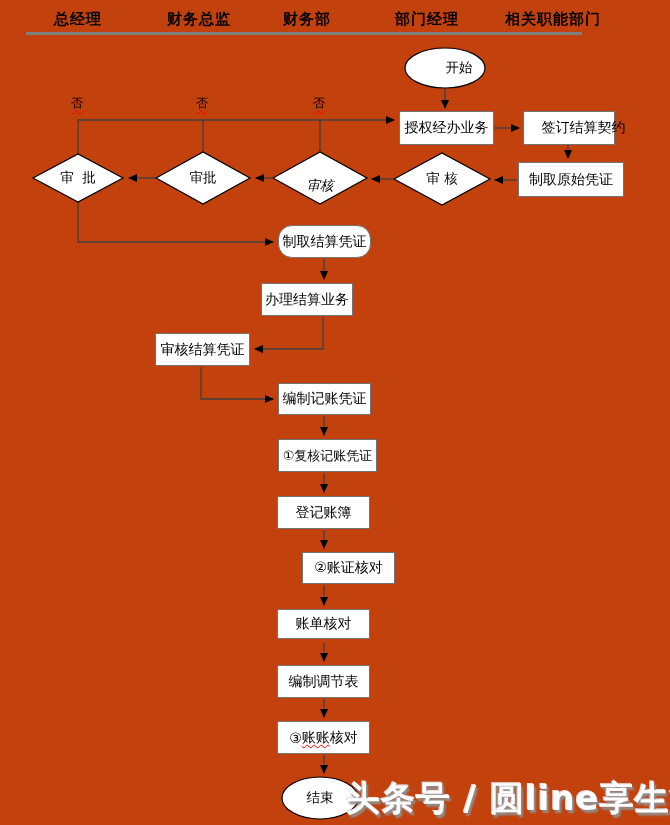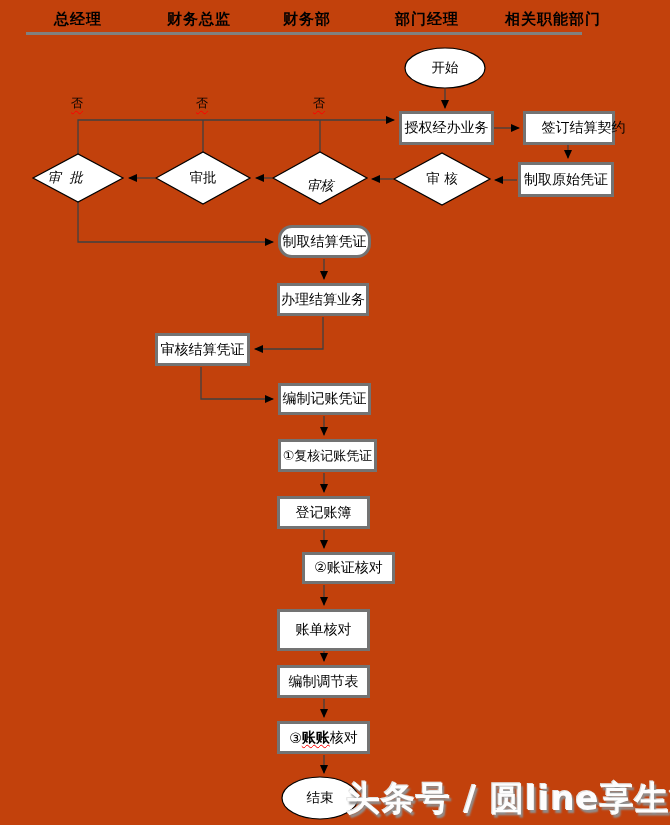--- a/index.html
+++ b/index.html
@@ -10,35 +10,35 @@
   .lane-label{
     position:absolute; top:10px; font-size:15px; font-weight:bold;
     letter-spacing:1px; white-space:nowrap; color:#000;
   }
   .lane-divider{
     position:absolute; left:26px; top:32px; width:556px; height:3px; background:#808080;
   }
   svg.overlay{ position:absolute; left:0; top:0; z-index:1; }
   .node-box{
     position:absolute; z-index:2; box-sizing:border-box;
-    border:3px solid #737373; background:#fff;
+    border:1px solid #737373; background:#fff;
     display:flex; align-items:center; justify-content:center;
     font-size:14px; white-space:nowrap;
   }
   .shape-label{
     position:absolute; z-index:2; display:flex; align-items:center; justify-content:center;
     font-size:13.5px; white-space:pre; background:transparent; pointer-events:none;
   }
   .no-label{
     position:absolute; z-index:3; font-size:12px;
     text-decoration:underline wavy #ff0000 1px; text-underline-offset:3px;
     white-space:nowrap;
   }
   .squiggle{
-    text-decoration:underline wavy #ff0000 1px; text-underline-offset:2px;font-weight:bold;
+    text-decoration:underline wavy #ff0000 1px; text-underline-offset:2px;
   }
   .watermark{
     position:absolute; left:346px; top:776px; z-index:5;
     font-size:34px; font-weight:bold; white-space:nowrap;
     color:#fdfdfd;
     text-shadow: 2px 3px 2px #8f8f8f, 0 0 1px #bdbdbd, -1px -1px 0 #e8e8e8;
     letter-spacing:1px;
   }
 </style>
 </head>
@@ -100,43 +100,43 @@
       <ellipse cx="445" cy="68" rx="40" ry="20"></ellipse>
       <ellipse cx="320" cy="798" rx="38" ry="21"></ellipse>
 
       <polygon points="33,178 78,154 123,178 78,202"></polygon>
       <polygon points="156,178 203,152 250,178 203,204"></polygon>
       <polygon points="273,178 320,152 367,178 320,204"></polygon>
       <polygon points="394,179 442,153 490,179 442,205"></polygon>
     </g>
   </svg>
 
-  <div class="shape-label" style="left:405px;top:48px;width:80px;height:40px;">开始</div>
+  <div class="shape-label" style="left:419px;top:48px;width:80px;height:40px;">开始</div>
   <div class="shape-label" style="left:282px;top:777px;width:76px;height:42px;">结束</div>
 
-  <div class="shape-label" style="left:20px;top:154px;width:90px;height:48px;font-style:italic;">审  批</div>
+  <div class="shape-label" style="left:33px;top:154px;width:90px;height:48px;">审  批</div>
   <div class="shape-label" style="left:156px;top:152px;width:94px;height:52px;">审批</div>
   <div class="shape-label" style="left:273px;top:160px;width:94px;height:52px;font-style:italic;">审核</div>
   <div class="shape-label" style="left:394px;top:153px;width:96px;height:52px;">审 核</div>
 
   <div class="no-label" style="left:71px;top:95px;">否</div>
   <div class="no-label" style="left:196px;top:95px;">否</div>
   <div class="no-label" style="left:313px;top:95px;">否</div>
 
   <div class="node-box" style="left:399px;top:111px;width:95px;height:34px;">授权经办业务</div>
   <div class="node-box" style="left:523px;top:111px;width:92px;height:34px;padding-left:29px;">签订结算契约</div>
-  <div class="node-box" style="left:518px;top:162px;width:96px;height:35px;text-align:right;">制取原始凭证</div>
+  <div class="node-box" style="left:518px;top:162px;width:106px;height:35px;text-align:right;">制取原始凭证</div>
   <div class="node-box" style="left:278px;top:225px;width:93px;height:33px;border-radius:14px;">制取结算凭证</div>
-  <div class="node-box" style="left:277px;top:283px;width:92px;height:33px;">办理结算业务</div>
+  <div class="node-box" style="left:261px;top:283px;width:92px;height:33px;">办理结算业务</div>
   <div class="node-box" style="left:155px;top:333px;width:95px;height:33px;">审核结算凭证</div>
   <div class="node-box" style="left:278px;top:383px;width:93px;height:32px;">编制记账凭证</div>
   <div class="node-box" style="left:278px;top:439px;width:99px;height:33px;font-size:13px;">①复核记账凭证</div>
   <div class="node-box" style="left:277px;top:496px;width:93px;height:33px;">登记账簿</div>
   <div class="node-box" style="left:277px;top:552px;width:93px;height:32px;margin-left:25px;">②账证核对</div>
-  <div class="node-box" style="left:277px;top:609px;width:93px;height:42px;">账单核对</div>
+  <div class="node-box" style="left:277px;top:609px;width:93px;height:30px;">账单核对</div>
   <div class="node-box" style="left:277px;top:665px;width:93px;height:33px;">编制调节表</div>
   <div class="node-box" style="left:277px;top:721px;width:93px;height:33px;">
     <span>③</span>
       <span class="squiggle">账账</span>
       <span>核对</span>
   </div>
 
   <div class="watermark">头条号 / 圆line享生活</div>
 
 </div>

